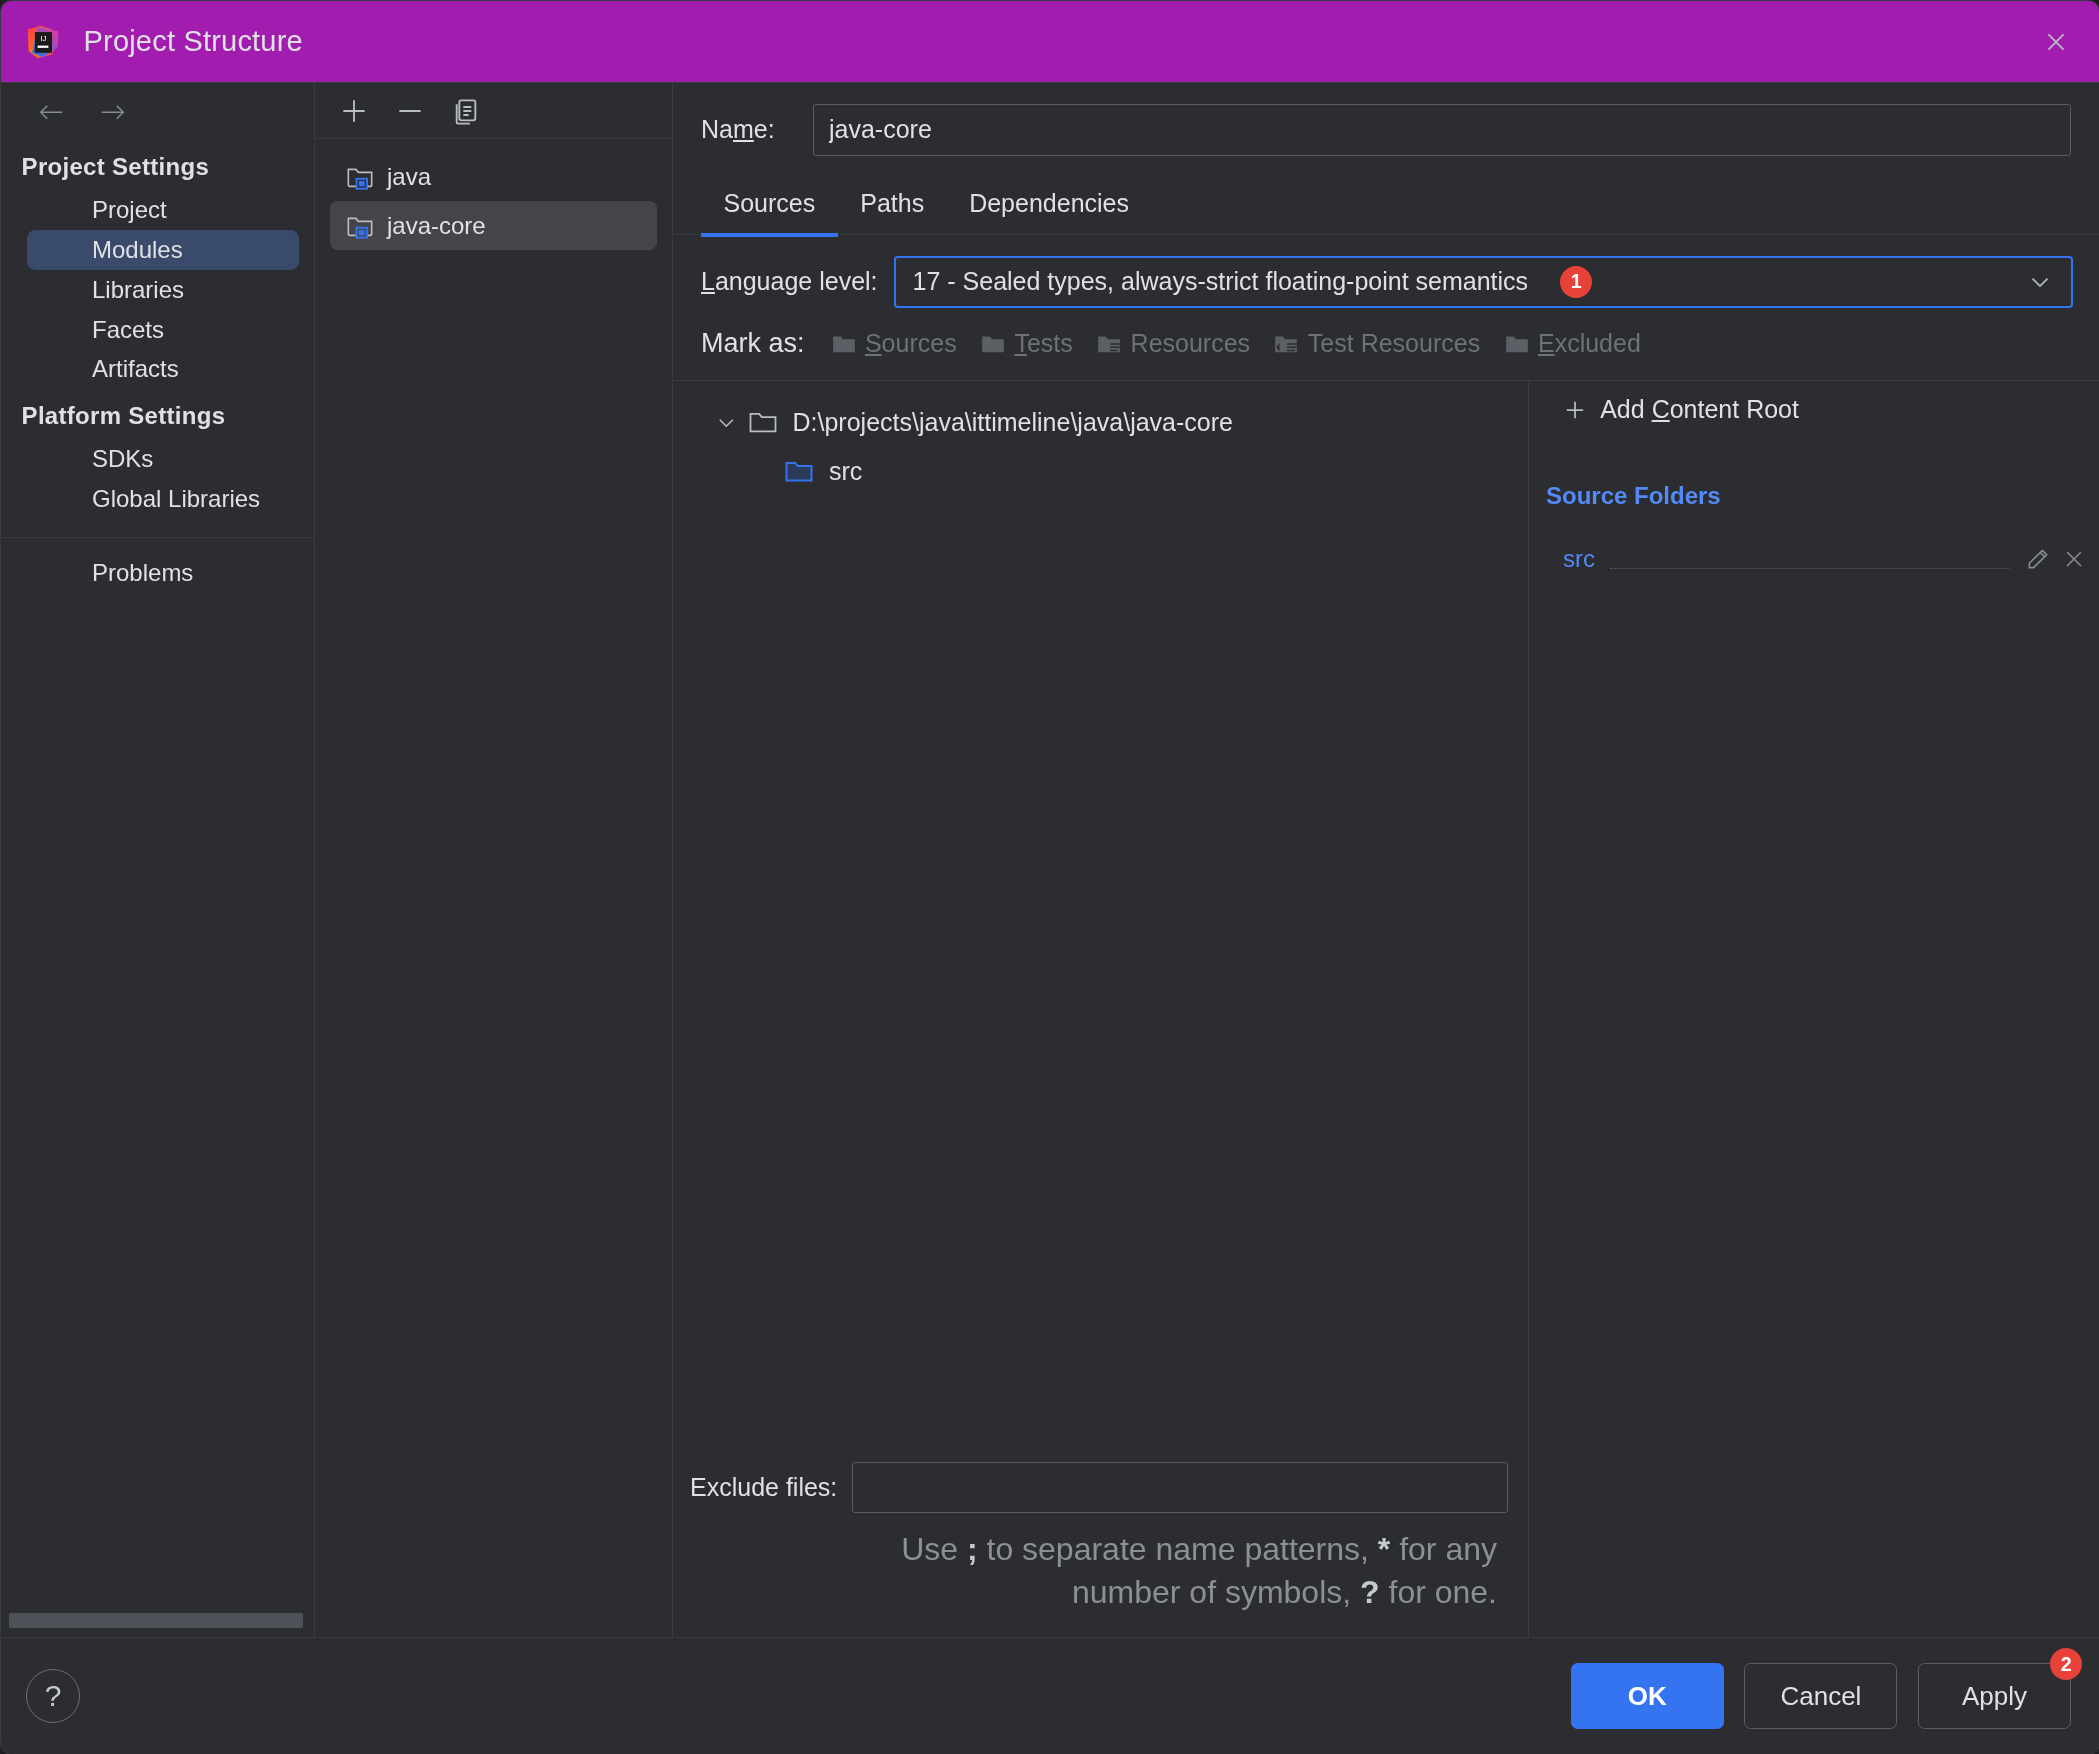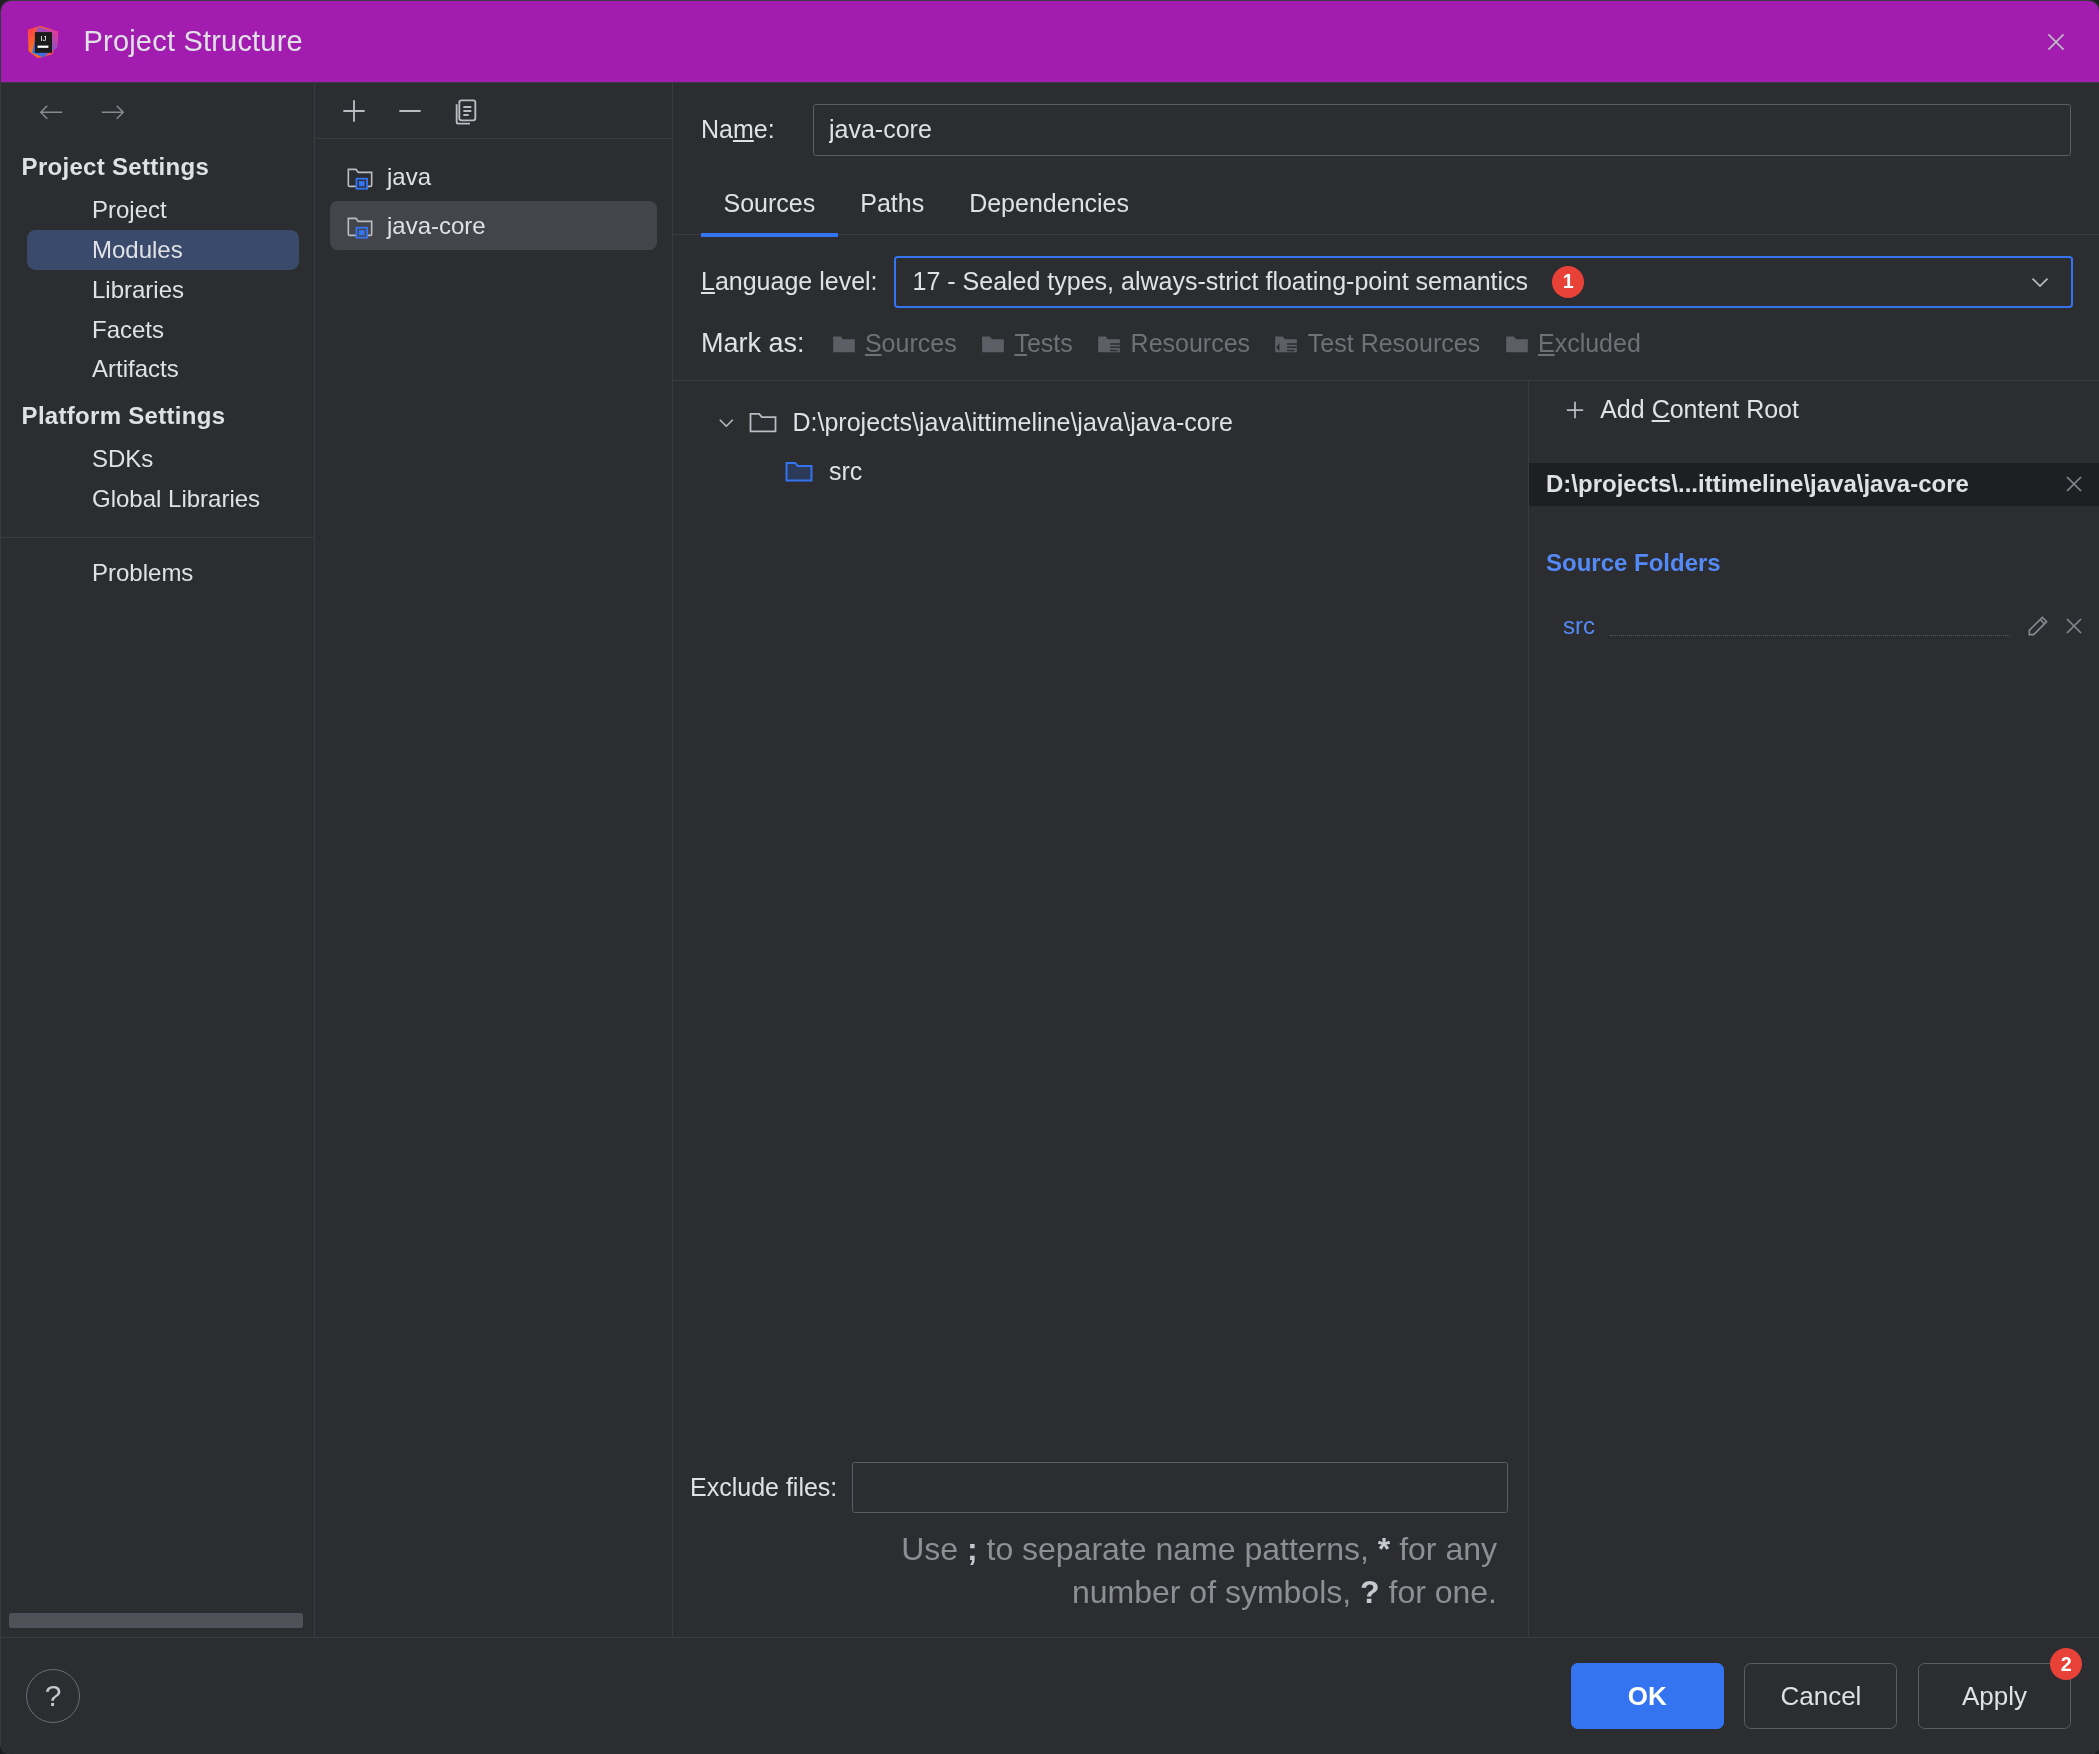--- a/index.html
+++ b/index.html
@@ -110,21 +110,21 @@
     border-bottom: 4.7px solid transparent;
     margin-bottom: -2.8px;
   }
   .tab.active { border-bottom-color: #3574f0; }
 
   .lang-row { display:flex; align-items:center; padding: 20.6px 26px 0 28px; }
   .lang-label { font-size: 25px; color:#dfe1e5; margin-right: 16px; white-space:nowrap;}
   .combo {
     flex: 1 1 auto; height: 52px; position: relative;
     background:#2b2d30; border: 2.8px solid #3574f0; border-radius: 3.7px;
-    display:flex; align-items:center; padding: 0 17px;
+    display:flex; align-items:center; padding: 0 17px; gap: 8px;
   }
   .combo-text { font-size: 25px; color:#dfe1e5; white-space:nowrap; }
   .badge-red {
     background:#e74138; color:#fff; border-radius: 936px;
     font-size: 19.7px; font-weight: bold;
     min-width: 32px; height: 32px;
     display:flex; align-items:center; justify-content:center;
     padding: 0 8.4px;
   }
   .combo .badge-red { margin-left: 24px; }
@@ -418,28 +418,20 @@
         </div>
 
         <div class="right-pane">
           <div class="add-root">
             <svg viewBox="0 0 24 24" fill="none" stroke="currentColor" stroke-width="1.5">
               <path d="M12 5 V19 M5 12 H19"></path>
             </svg>
             <span>Add <u>C</u>ontent Root</span>
           </div>
 
-          <div class="croot-header">
-            <span class="croot-title">D:\projects\...ittimeline\java\java-core</span>
-            <span class="xicon">
-              <svg viewBox="0 0 24 24" fill="none" stroke="currentColor" stroke-width="1.6">
-                <path d="M5 5 L19 19 M19 5 L5 19"></path>
-              </svg>
-            </span>
-          </div>
 
           <div class="src-folders-title">Source Folders</div>
 
           <div class="src-row">
             <span class="src-name">src</span>
             <span class="dots"></span>
             <span class="pencil">
               <svg viewBox="0 0 24 24" fill="none" stroke="currentColor" stroke-width="1.5">
                 <path d="M4 20 L4 16 L16 4 L20 8 L8 20 Z"></path>
                 <path d="M14 6 L18 10"></path>

